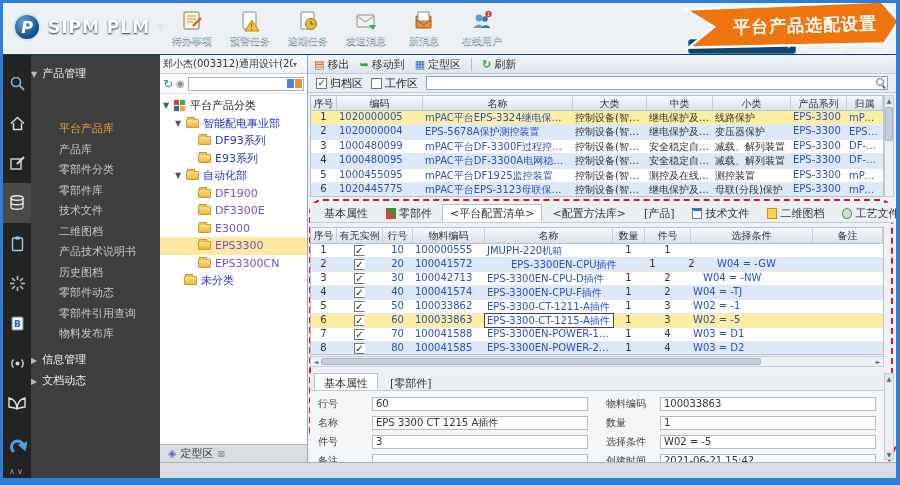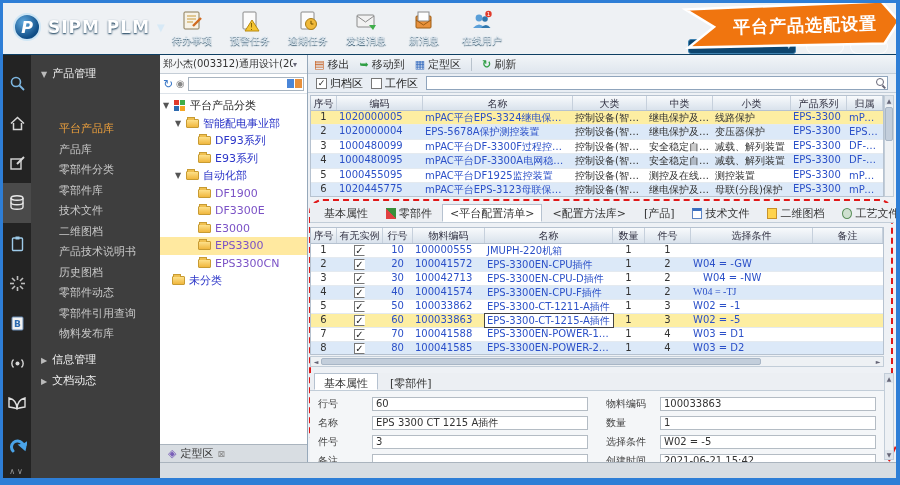--- a/index.html
+++ b/index.html
@@ -38,21 +38,21 @@
 
   
   #strip { left:0; top:52px; width:28px; bottom:0; background:#232323; display:flex; flex-direction:column; align-items:center; padding-top:8px; }
   .st-ic { width:28px; height:40px; display:flex; align-items:center; justify-content:center; cursor:pointer; }
   .st-ic.sel { background:#4a4a4a; }
   .st-ic svg { display:block; }
   #strip .updown { margin-top:auto; color:#9a9a9a; font-size:8px; letter-spacing:2px; padding-bottom:2px;}
 
   
   #sidemenu { left:28px; top:52px; width:129px; bottom:0; background:#3e3e3e; padding-top:8px; }
-  .sm-group { height:21px; line-height:21px; color:#f0f0f0; padding-left:10px; cursor:pointer; white-space:nowrap;}
+  .sm-group { height:21px; line-height:21px; color:#f0f0f0; cursor:pointer; white-space:nowrap;}
   .sm-group .ar { font-size:8px; color:#bbb; margin-right:5px; }
   .sm-item { height:20.5px; line-height:20.5px; color:#c9c9c9; padding-left:28px; cursor:pointer; white-space:nowrap; }
   .sm-item.sel { color:#f0a23c;margin-top:35px; }
 
   
   #treepanel { left:157px; top:52px; width:148px; bottom:16px; background:#fff; border-right:1px solid #96a8ba; }
   #session { height:19px; background:#f4f6f8; border-bottom:1px solid #c4cdd6; display:flex; align-items:center; padding:0 3px; }
   #session .stxt { font-size:10px; color:#333; white-space:nowrap; overflow:hidden; width:130px; }
   #session .scar { font-size:8px; color:#667; }
   #treetools { height:20px; display:flex; align-items:center; gap:3px; padding:0 3px; border-bottom:1px solid #dde3e9; }
@@ -366,21 +366,21 @@
           <span class="t-purp">E3000</span>
         </div>
       <div class="tr-row sel" style="padding-left:38px;">
           <span class="fold"></span>
           <span class="t-purp">EPS3300</span>
         </div>
       <div class="tr-row" style="padding-left:38px;">
           <span class="fold"></span>
           <span class="t-purp">EPS3300CN</span>
         </div>
-      <div class="tr-row" style="padding-left:12px;">
+      <div class="tr-row" style="padding-left:24px;">
           <span class="fold"></span>
           <span class="t-blue">未分类</span>
         </div>
     </div>
     <div id="treefoot">
       <span class="dia">◈</span>
       <span>定型区</span>
       <span class="cls">⊠</span>
     </div>
   </div>
@@ -558,21 +558,21 @@
           <span class="cl-b" style="flex: 0 0 122px;"></span>
           <span class="" style="flex: 1 1 60px;"></span>
         </div>
         <div class="g-r alt" style="height: 14px;">
           <span class="cl-seq" style="flex: 0 0 26px;">2</span>
           <span class="cl-c" style="flex: 0 0 46px; display: flex; justify-content: center;">
             <span class="chk on" style="margin: 1px auto;"></span>
           </span>
           <span class="cl-b cl-c" style="flex: 0 0 30px;">20</span>
           <span class="cl-l" style="flex: 0 0 72px;">100041572</span>
-          <span class="cl-l" style="flex: 0 0 128px;">EPS-3300EN-CPU插件</span>
+          <span class="cl-l" style="flex: 0 0 128px; margin-left: 24px;">EPS-3300EN-CPU插件</span>
           <span class="cl-d cl-c" style="flex: 0 0 32px;">1</span>
           <span class="cl-d cl-c" style="flex: 0 0 46px;">2</span>
           <span class="cl-b" style="flex: 0 0 122px;">W04 = -GW</span>
           <span class="" style="flex: 1 1 60px;"></span>
         </div>
         <div class="g-r" style="height: 14px;">
           <span class="cl-seq" style="flex: 0 0 26px;">3</span>
           <span class="cl-c" style="flex: 0 0 46px; display: flex; justify-content: center;">
             <span class="chk on" style="margin: 1px auto;"></span>
           </span>
@@ -587,21 +587,21 @@
         <div class="g-r alt" style="height: 14px;">
           <span class="cl-seq" style="flex: 0 0 26px;">4</span>
           <span class="cl-c" style="flex: 0 0 46px; display: flex; justify-content: center;">
             <span class="chk on" style="margin: 1px auto;"></span>
           </span>
           <span class="cl-b cl-c" style="flex: 0 0 30px;">40</span>
           <span class="cl-l" style="flex: 0 0 72px;">100041574</span>
           <span class="cl-l" style="flex: 0 0 128px;">EPS-3300EN-CPU-F插件</span>
           <span class="cl-d cl-c" style="flex: 0 0 32px;">1</span>
           <span class="cl-d cl-c" style="flex: 0 0 46px;">2</span>
-          <span class="cl-b" style="flex: 0 0 122px; font-family: Liberation Serif, serif;">W04 = -TJ</span>
+          <span class="cl-b" style="flex: 0 0 122px;">W04 = -TJ</span>
           <span class="" style="flex: 1 1 60px;"></span>
         </div>
         <div class="g-r" style="height: 14px;">
           <span class="cl-seq" style="flex: 0 0 26px;">5</span>
           <span class="cl-c" style="flex: 0 0 46px; display: flex; justify-content: center;">
             <span class="chk on" style="margin: 1px auto;"></span>
           </span>
           <span class="cl-b cl-c" style="flex: 0 0 30px;">50</span>
           <span class="cl-l" style="flex: 0 0 72px;">100033862</span>
           <span class="cl-l" style="flex: 0 0 128px;">EPS-3300-CT-1211-A插件</span>

